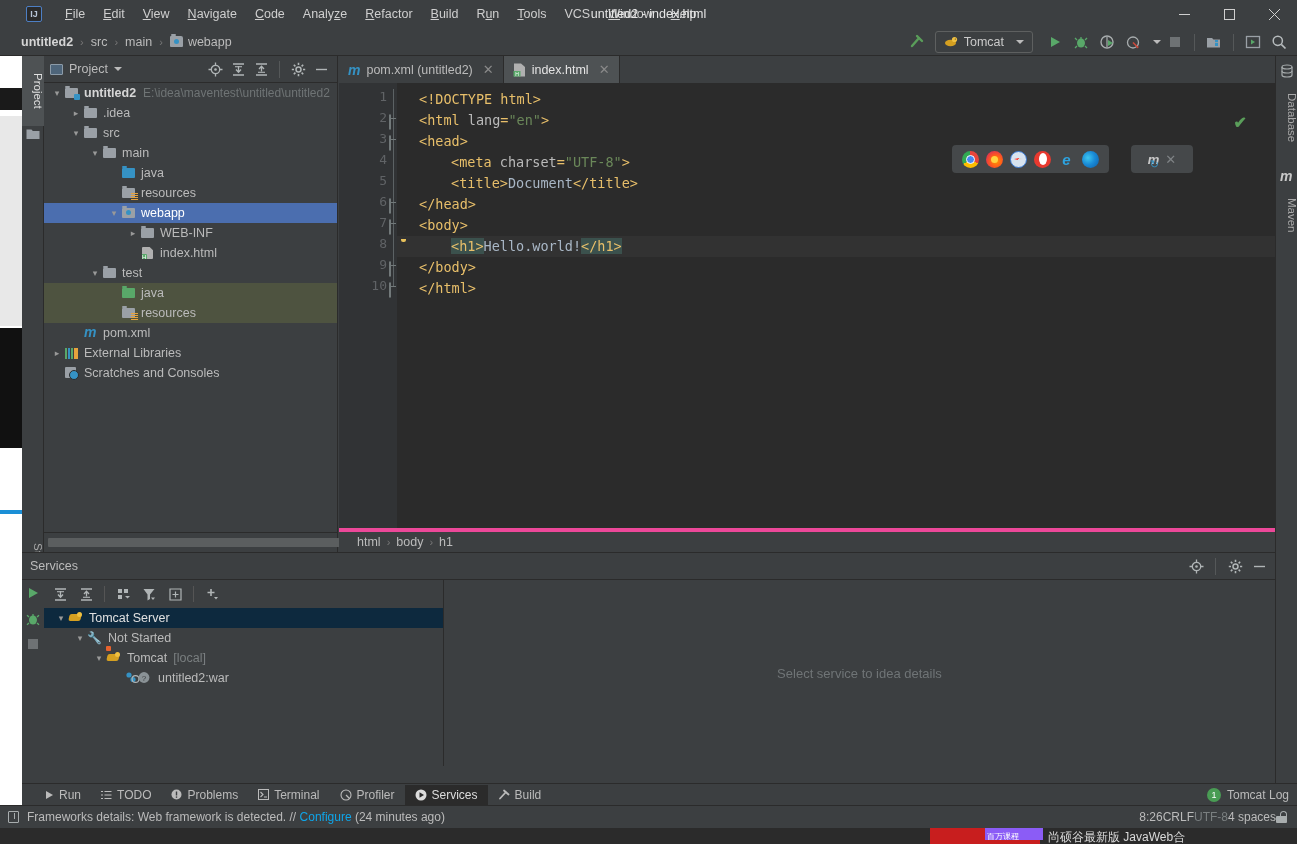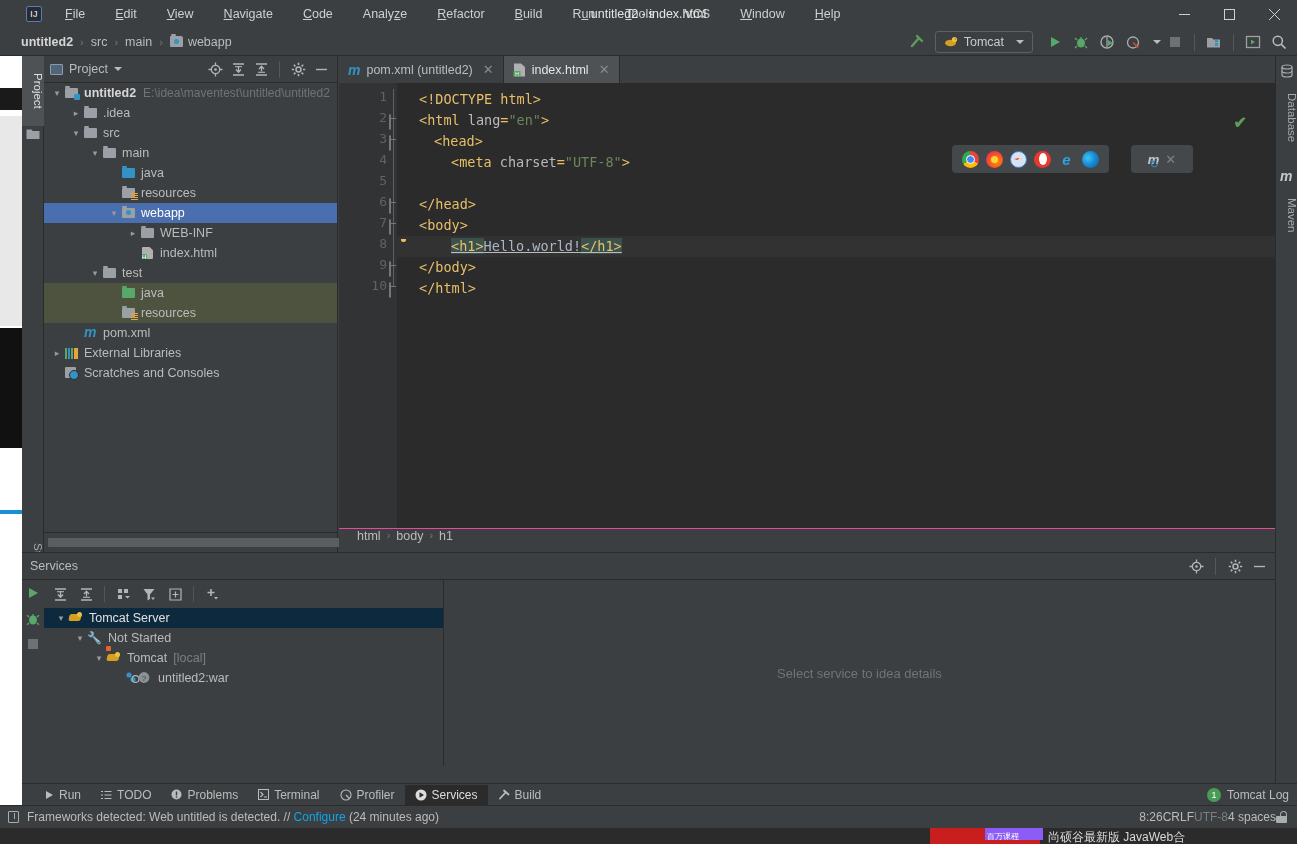--- a/index.html
+++ b/index.html
@@ -35,21 +35,21 @@
   .titlebar {
     position: absolute; left: 0; top: 0; width: 1297px; height: 28px;
     background: #3c3f41; display: flex; align-items: center;
   }
   .ij-logo {
     width: 16px; height: 16px; margin-left: 26px; margin-right: 14px;
     border: 1.5px solid #4d7fc4; border-radius: 2px;
     background: #2b2b2b; color: #b7c4d6; font-size: 9px; font-weight: bold;
     display:flex; align-items:center; justify-content:center; line-height:1;
   }
-  .menubar { display: flex; align-items: center; gap: 12px; }
+  .menubar { display: flex; align-items: center; gap: 0px; }
   .menu-item {
     padding: 3px 9px; color: #cfcfcf; font-size: 12.5px; cursor: default;
     white-space: nowrap;
   }
   .menu-item u { text-decoration: underline; }
   .win-title {
     position: absolute; left: 0; top: 0; width: 1297px; height: 28px;
     line-height: 28px; text-align: center; color: #e5e5e5; font-size: 12.5px;
     pointer-events: none;
   }
@@ -213,22 +213,22 @@
   .maven-widget {
     position:absolute; right:82px; top:62px; width:62px; height:28px; background:#45484a; border-radius:4px;
     display:flex; align-items:center; justify-content:center; gap:6px;
   }
   .mw-m { color:#c9c9c9; font-style:italic; font-weight:bold; font-size:13px; position:relative; }
   .mw-m::after{content:"\21BB"; position:absolute; left:2px; top:6px; color:#3592c4; font-size:11px; font-style:normal; font-weight:normal;}
   .mw-x { color:#7f8386; font-size:13px; }
 
   .breadcrumbs {
     position:absolute; left:0; bottom:0; width:100%; height:24px; background:#3c3f41;
-    display:flex; align-items:flex-start; padding-left:18px; gap:6px; font-size:12.5px; color:#bbb;
-    border-top:1px solid #ec4899;
+    display:flex; align-items:center; padding-left:18px; gap:6px; font-size:12.5px; color:#bbb;
+    border-top:4px solid #ec4899;
   }
   .bc-sep { color:#777; font-size:11px; }
 
   
   .services-panel {
     position:absolute; left:22px; top:552px; width:1253px; height:240px;
     background:#3c3f41; border-top:1px solid #2b2b2b;
   }
   .sp-header { height:27px; display:flex; align-items:center; padding:0 6px 0 8px; border-bottom:1px solid #2b2b2b;}
   .sp-title { font-size:12.5px; color:#bbb; }
@@ -650,25 +650,26 @@
           <div class="lineno" style="top: 132px;">7</div>
           <div class="lineno" style="top: 153px;">8</div>
           <div class="lineno" style="top: 174px;">9</div>
           <div class="lineno" style="top: 195px;">10</div>
         </div>
         <div class="caret-line" style="top: 153px;"></div>
       <div class="fold-line" style="top:6px; height:197px;"></div>
       <div class="code" id="code-area">
           <div class="cline" style="top: 6px; padding-left: 0px;"><span class="tg">&lt;!DOCTYPE html&gt;</span></div>
           <div class="cline" style="top: 27px; padding-left: 0px;"><span class="tg">&lt;html </span><span class="attr">lang</span><span class="tg">=</span><span class="val">"en"</span><span class="tg">&gt;</span></div>
-          <div class="cline" style="top: 48px; padding-left: 0px; margin-left: 15px;"><span class="tg">&lt;head&gt;</span></div>
+          <div class="cline" style="top: 48px; padding-left: 0px;"><span class="tg">&lt;head&gt;</span></div>
           <div class="cline" style="top: 69px; padding-left: 32px;"><span class="tg">&lt;meta </span><span class="attr">charset</span><span class="tg">=</span><span class="val">"UTF-8"</span><span class="tg">&gt;</span></div>
+          <div class="cline" style="top: 90px; padding-left: 32px;"><span class="tg">&lt;title&gt;</span><span class="txt">Document</span><span class="tg">&lt;/title&gt;</span></div>
           <div class="cline" style="top: 111px; padding-left: 0px;"><span class="tg">&lt;/head&gt;</span></div>
           <div class="cline" style="top: 132px; padding-left: 0px;"><span class="tg">&lt;body&gt;</span></div>
-          <div class="cline" style="top: 153px; padding-left: 32px; text-decoration: underline;"><span class="tg hl">&lt;h1&gt;</span><span class="txt">Hello.world!</span><span class="tg hl">&lt;/h1&gt;</span></div>
+          <div class="cline" style="top: 153px; padding-left: 32px;"><span class="tg hl">&lt;h1&gt;</span><span class="txt">Hello.world!</span><span class="tg hl">&lt;/h1&gt;</span></div>
           <div class="cline" style="top: 174px; padding-left: 0px;"><span class="tg">&lt;/body&gt;</span></div>
           <div class="cline" style="top: 195px; padding-left: 0px;"><span class="tg">&lt;/html&gt;</span></div>
         </div>
 
       <div class="inspect-widget">
         <span class="check">✔</span>
       </div>
 
       <div class="browsers">
         <span class="bicon b-chrome"></span>
@@ -878,21 +879,21 @@
       <span>Build</span>
     </div>
     <div class="bt-right">
       <span class="badge">1</span>
       <span>Tomcat Log</span>
     </div>
   </div>
 
   <div class="statusbar">
     <span class="doc-ico"></span>
-    <span class="sb-msg"><span>Frameworks detected: Web untitled is detected. // </span><span class="sb-link">Configure</span><span> (24 minutes ago)</span></span>
+    <span class="sb-msg"><span>Frameworks details: Web framework is detected. // </span><span class="sb-link">Configure</span><span> (24 minutes ago)</span></span>
     <div class="sb-right">
       <span>8:26</span>
       <span>CRLF</span>
       <span class="sb-dim">UTF-8</span>
       <span>4 spaces</span>
       <span class="lock-ico"></span>
     </div>
   </div>
 
   <div class="behind-bottom">

